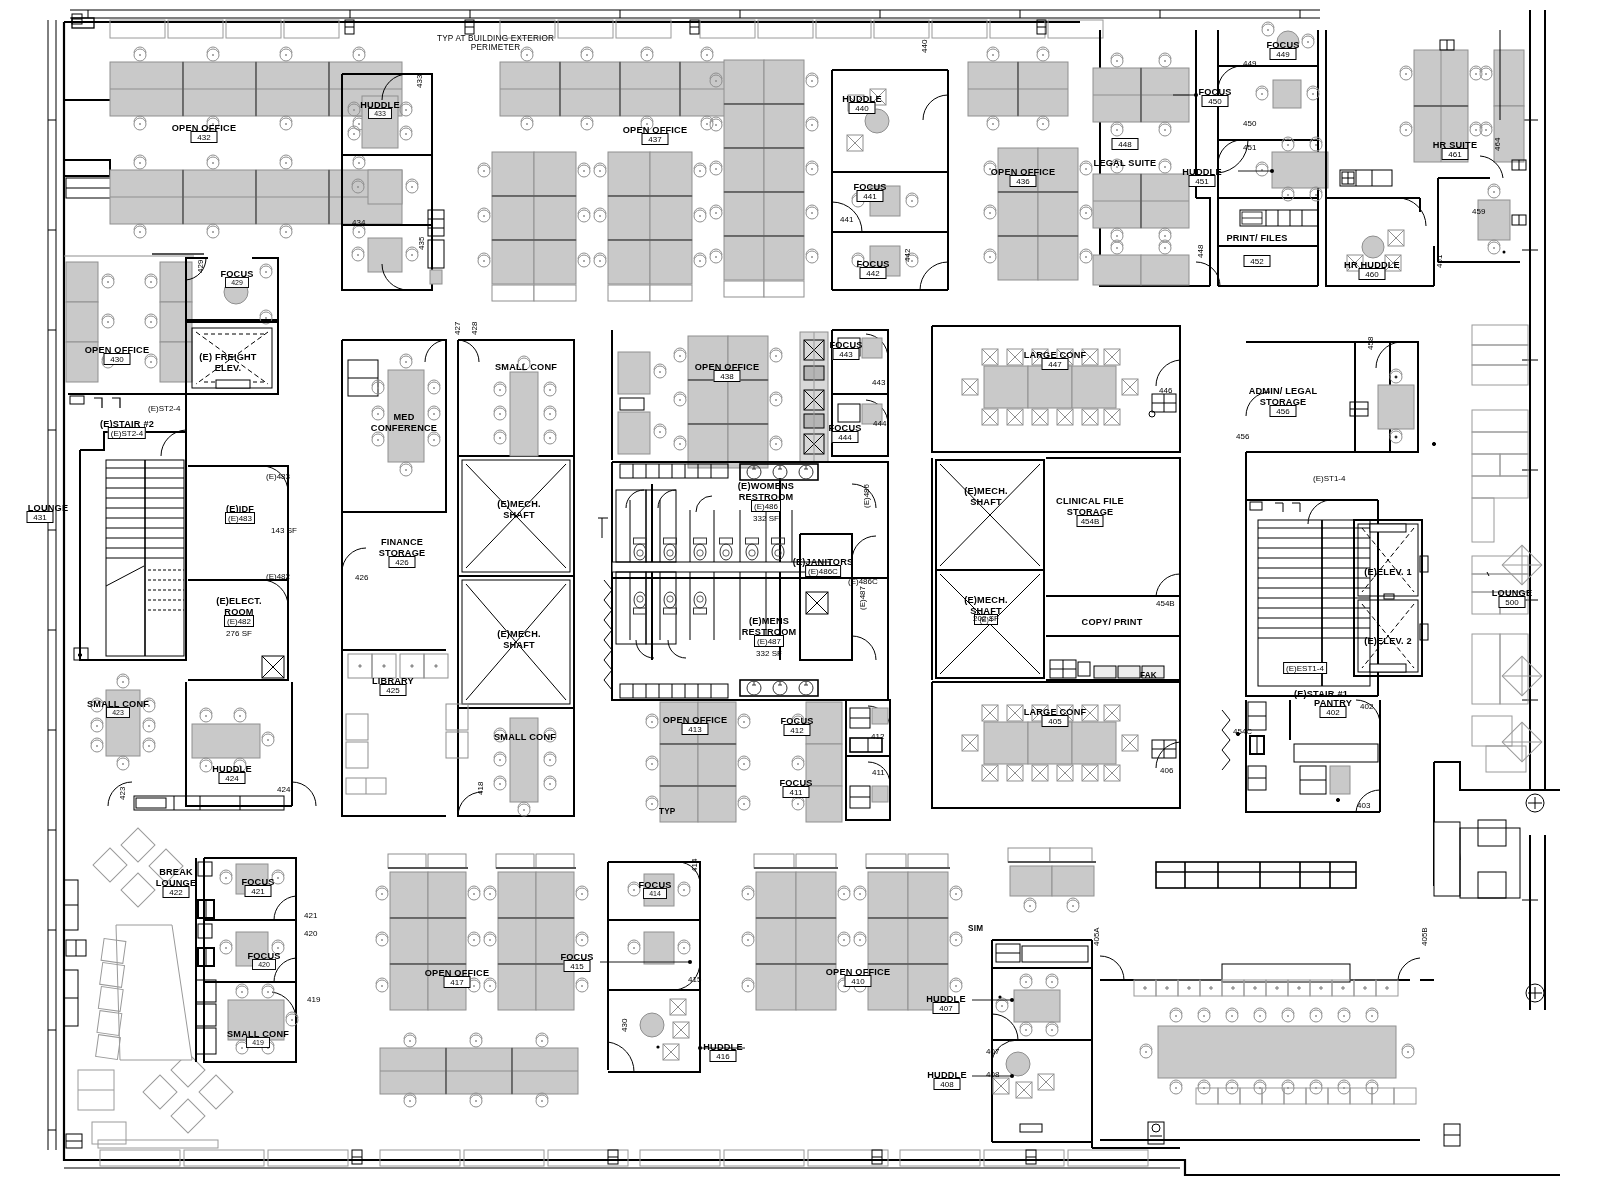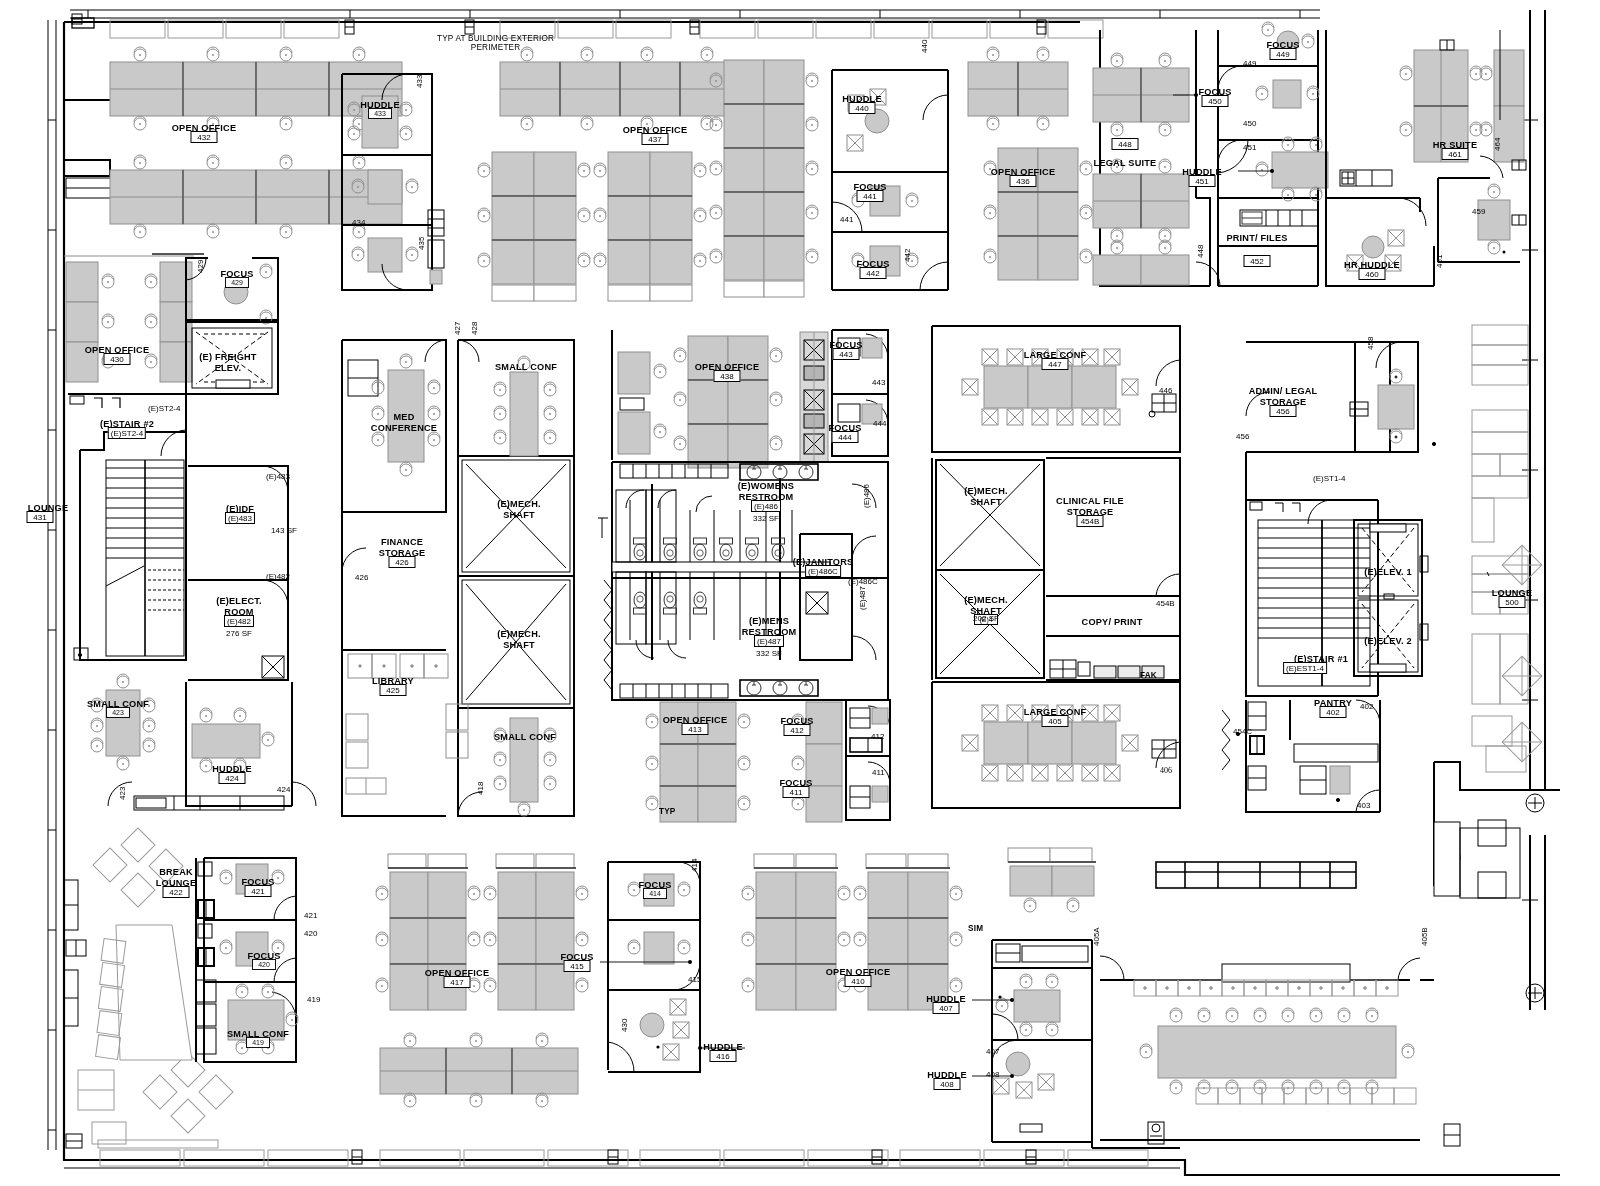--- a/index.html
+++ b/index.html
@@ -1467,21 +1467,21 @@
       <div class="sf" style="left: 986px; top: 613.5px;">202 SF</div>
       <div class="lbl t9 ctr" style="left: 1090px; top: 497px;">CLINICAL FILE</div>
       <div class="lbl t9 ctr" style="left: 1090px; top: 508px;">STORAGE</div>
       <div class="tag" style="left: 1090px; top: 514.5px;">454B</div>
       <div class="lbl t9 ctr" style="left: 1112px; top: 618px;">COPY/ PRINT</div>
       <div class="lbl t9 ctr" style="left: 1055px; top: 708px;">LARGE CONF</div>
       <div class="tag" style="left: 1055px; top: 715px;">405</div>
       <div class="lbl t9 ctr" style="left: 1283px; top: 387px;">ADMIN/ LEGAL</div>
       <div class="lbl t9 ctr" style="left: 1283px; top: 398px;">STORAGE</div>
       <div class="tag" style="left: 1283px; top: 404.5px;">456</div>
-      <div class="lbl t9 ctr" style="left: 1305px; top: 655px; padding-left: 32px;">(E)STAIR #1</div>
+      <div class="lbl t9 ctr" style="left: 1305px; top: 690px; padding-left: 32px;">(E)STAIR #1</div>
       <div class="tag" style="left: 1305px; top: 662px;">(E)EST1-4</div>
       <div class="lbl t9 ctr" style="left: 1388px; top: 568px;">(E)ELEV. 1</div>
       <div class="lbl t9 ctr" style="left: 1388px; top: 637px; text-align: center;">(E)ELEV. 2</div>
       <div class="lbl t9 ctr" style="left: 1333px; top: 699px;">PANTRY</div>
       <div class="tag" style="left: 1333px; top: 706px;">402</div>
       <div class="lbl t9 ctr" style="left: 1512px; top: 589px;">LOUNGE</div>
       <div class="tag" style="left: 1512px; top: 596px;">500</div>
       <div class="lbl t9 ctr" style="left: 118px; top: 700px;">SMALL CONF</div>
       <div class="tag sm" style="left: 118px; top: 707px; opacity: 0.92;">423</div>
       <div class="lbl t9 ctr" style="left: 232px; top: 765px;">HUDDLE</div>
@@ -1532,21 +1532,21 @@
       <div class="dnum v" style="left: 476px; top: 795px;">418</div>
       <div class="dnum v" style="left: 862px; top: 508px;">(E)486</div>
       <div class="dnum" style="left: 848px; top: 577px;">(E)486C</div>
       <div class="dnum v" style="left: 858px; top: 610px;">(E)487</div>
       <div class="dnum" style="left: 872px; top: 378px;">443</div>
       <div class="dnum" style="left: 873px; top: 419px;">444</div>
       <div class="dnum" style="left: 871px; top: 732px;">412</div>
       <div class="dnum" style="left: 872px; top: 768px;">411</div>
       <div class="dnum" style="left: 1159px; top: 386px;">446</div>
       <div class="dnum" style="left: 1156px; top: 599px;">454B</div>
-      <div class="dnum" style="left: 1160px; top: 766px; font-family: Liberation Serif, serif;">406</div>
+      <div class="dnum" style="left: 1160px; top: 766px;">406</div>
       <div class="dnum" style="left: 1236px; top: 432px;">456</div>
       <div class="dnum v" style="left: 1366px; top: 350px;">458</div>
       <div class="dnum" style="left: 1313px; top: 474px;">(E)ST1-4</div>
       <div class="dnum" style="left: 1233px; top: 727px;">454C</div>
       <div class="dnum" style="left: 1360px; top: 702px;">402</div>
       <div class="dnum" style="left: 1357px; top: 801px;">403</div>
       <div class="dnum v" style="left: 118px; top: 800px;">423</div>
       <div class="dnum" style="left: 277px; top: 785px;">424</div>
       <div class="dnum" style="left: 304px; top: 911px;">421</div>
       <div class="dnum" style="left: 304px; top: 929px;">420</div>

